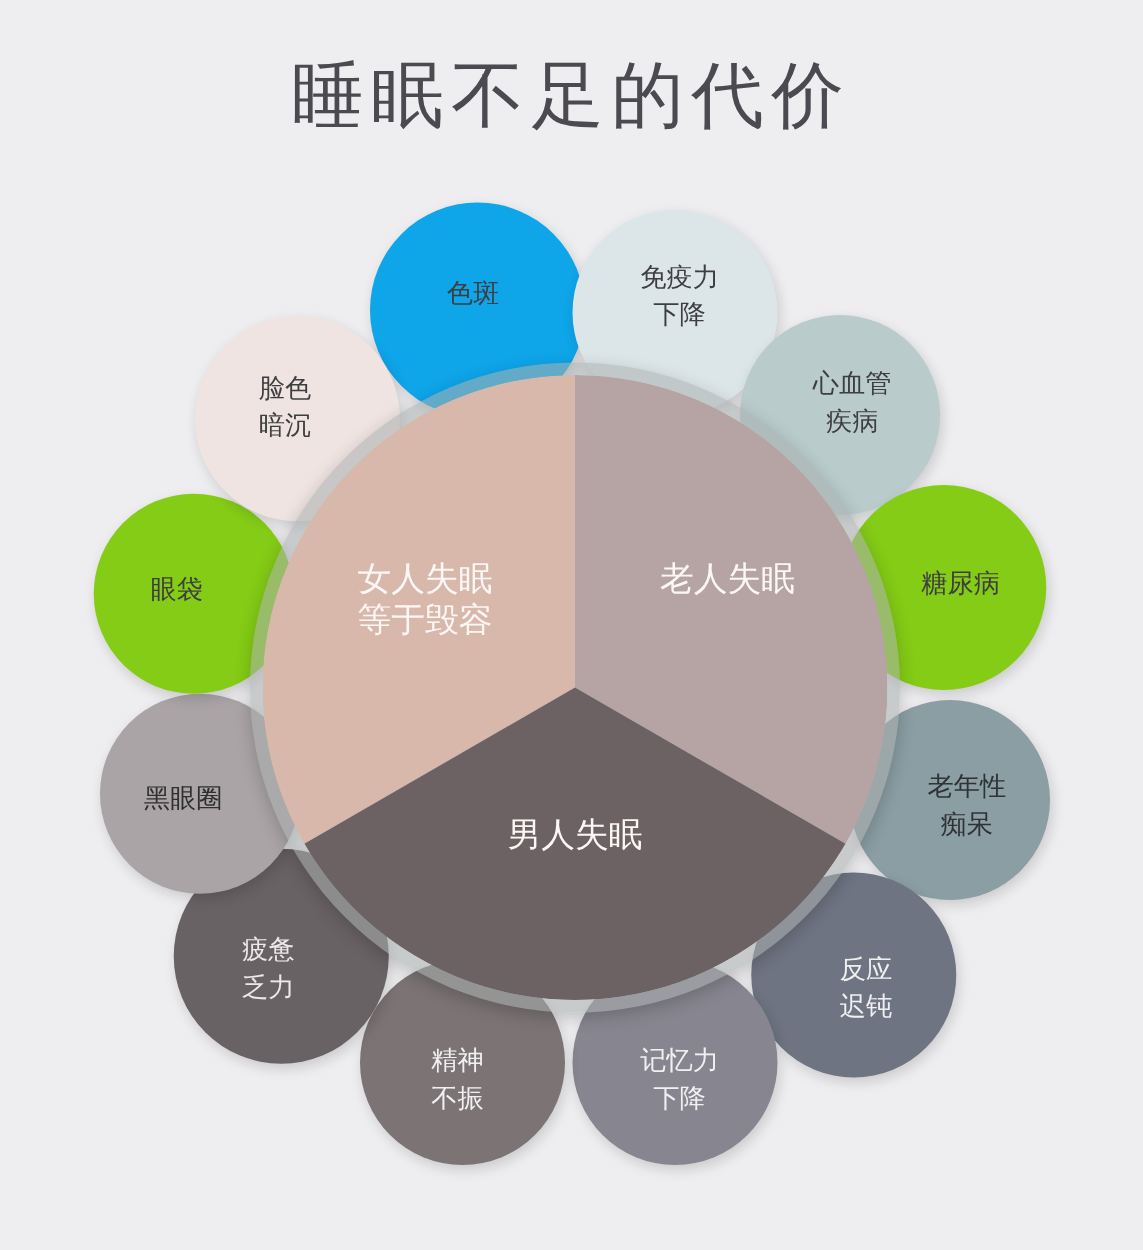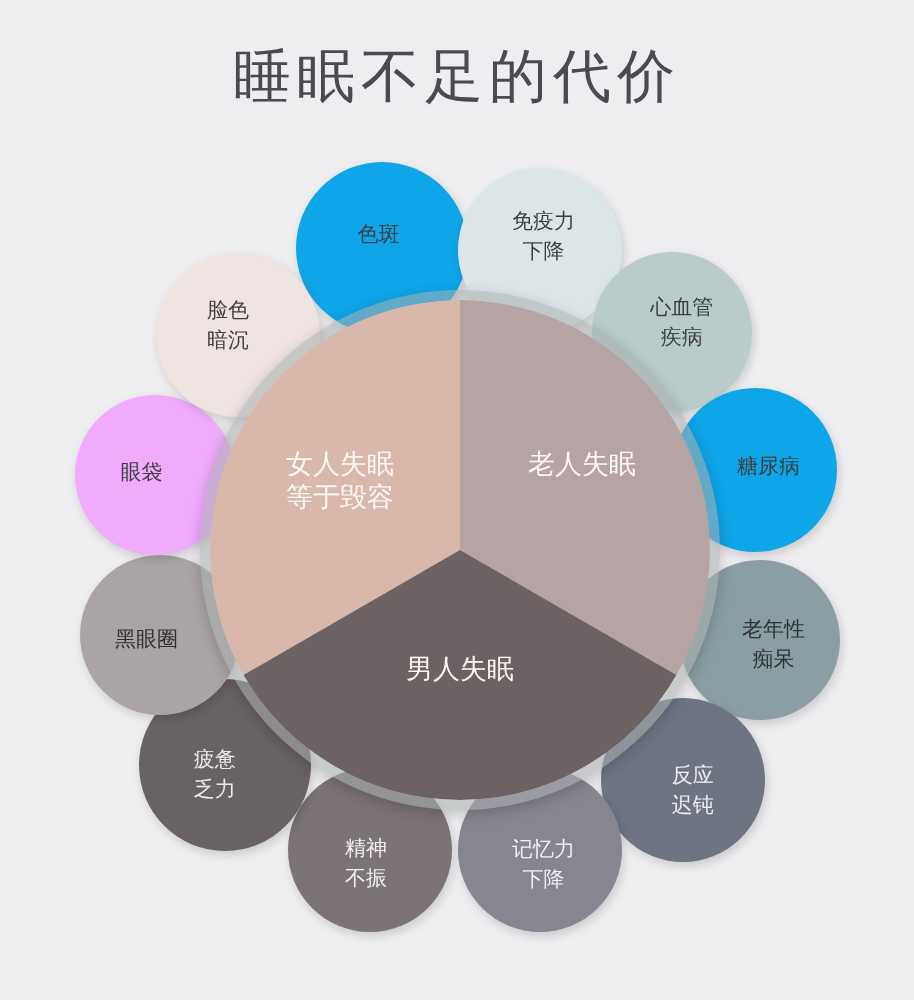--- a/index.html
+++ b/index.html
@@ -34,21 +34,21 @@
         <span>免疫力</span>
         <span>下降</span>
       </div>
     </div>
     <div class="petal" style="left: 592px; top: 252px; width: 160px; height: 160px; background: rgb(185, 204, 203); color: rgb(62, 62, 64); z-index: 0;">
       <div style="transform: translate(9.76041px, -10.0367px);">
         <span>心血管</span>
         <span>疾病</span>
       </div>
     </div>
-    <div class="petal" style="left: 673px; top: 388px; width: 164px; height: 164px; background: #0ea5e9; color: rgb(62, 62, 64); z-index: 0;">
+    <div class="petal" style="left: 673px; top: 388px; width: 164px; height: 164px; background: #84cc16; color: rgb(62, 62, 64); z-index: 0;">
       <div style="transform: translate(13.512px, -3.66426px);">
         <span>糖尿病</span>
         <span></span>
       </div>
     </div>
     <div class="petal" style="left: 680px; top: 560px; width: 160px; height: 160px; background: rgb(138, 158, 163); color: rgb(47, 50, 54); z-index: 0;">
       <div style="transform: translate(13.4096px, 4.02287px);">
         <span>老年性</span>
         <span>痴呆</span>
       </div>
@@ -76,21 +76,21 @@
         <span>疲惫</span>
         <span>乏力</span>
       </div>
     </div>
     <div class="petal" style="left: 80px; top: 555px; width: 160px; height: 160px; background: rgb(170, 164, 167); color: rgb(47, 47, 49); z-index: 0;">
       <div style="transform: translate(-13.4698px, 3.81644px);">
         <span>黑眼圈</span>
         <span></span>
       </div>
     </div>
-    <div class="petal" style="left: 75px; top: 395px; width: 160px; height: 160px; background: #f0abfc; color: rgb(62, 62, 64); z-index: 0;">
+    <div class="petal" style="left: 75px; top: 395px; width: 160px; height: 160px; background: #84cc16; color: rgb(62, 62, 64); z-index: 0;">
       <div style="transform: translate(-13.595px, -3.34303px);">
         <span>眼袋</span>
         <span></span>
       </div>
     </div>
     <div class="petal" style="left: 156px; top: 253px; width: 164px; height: 164px; background: rgb(239, 228, 226); color: rgb(62, 62, 64); z-index: 0;">
       <div style="transform: translate(-10.0568px, -9.73967px);">
         <span>脸色</span>
         <span>暗沉</span>
       </div>

